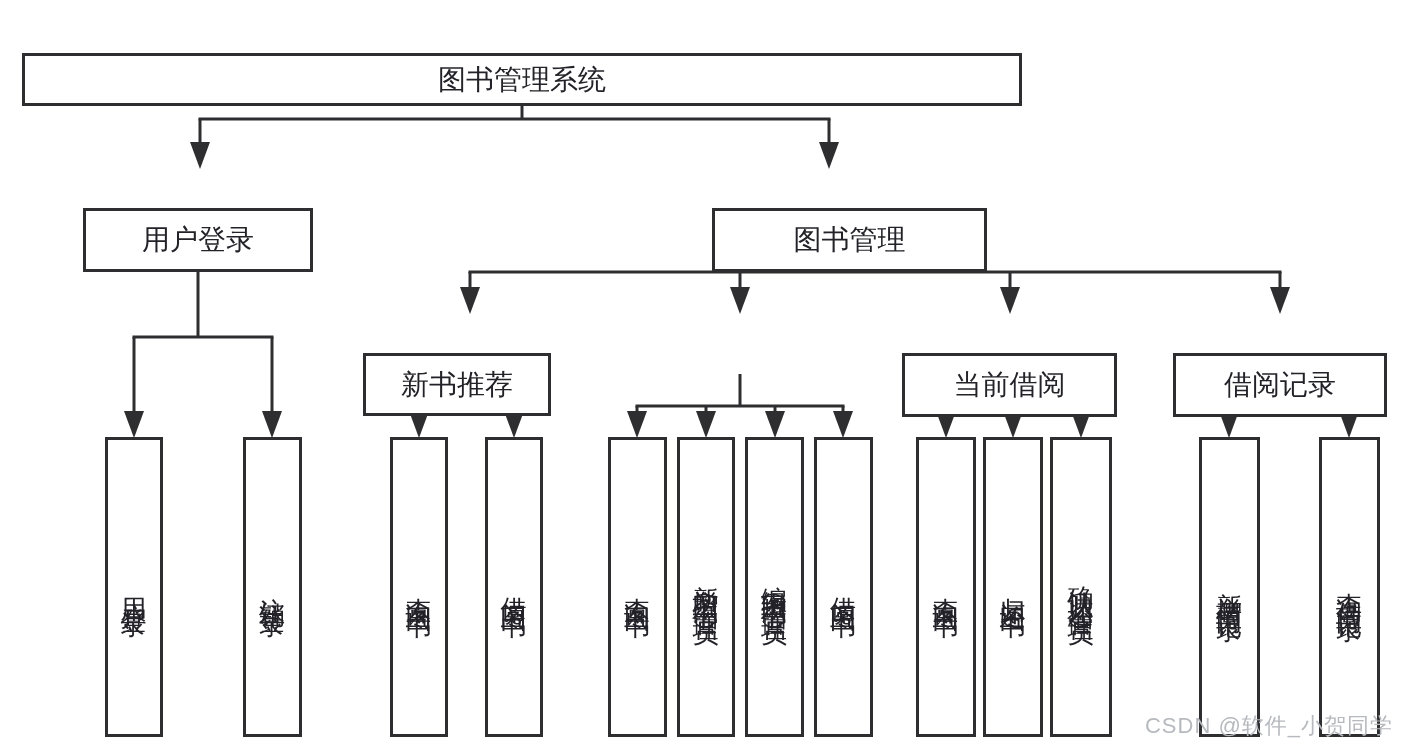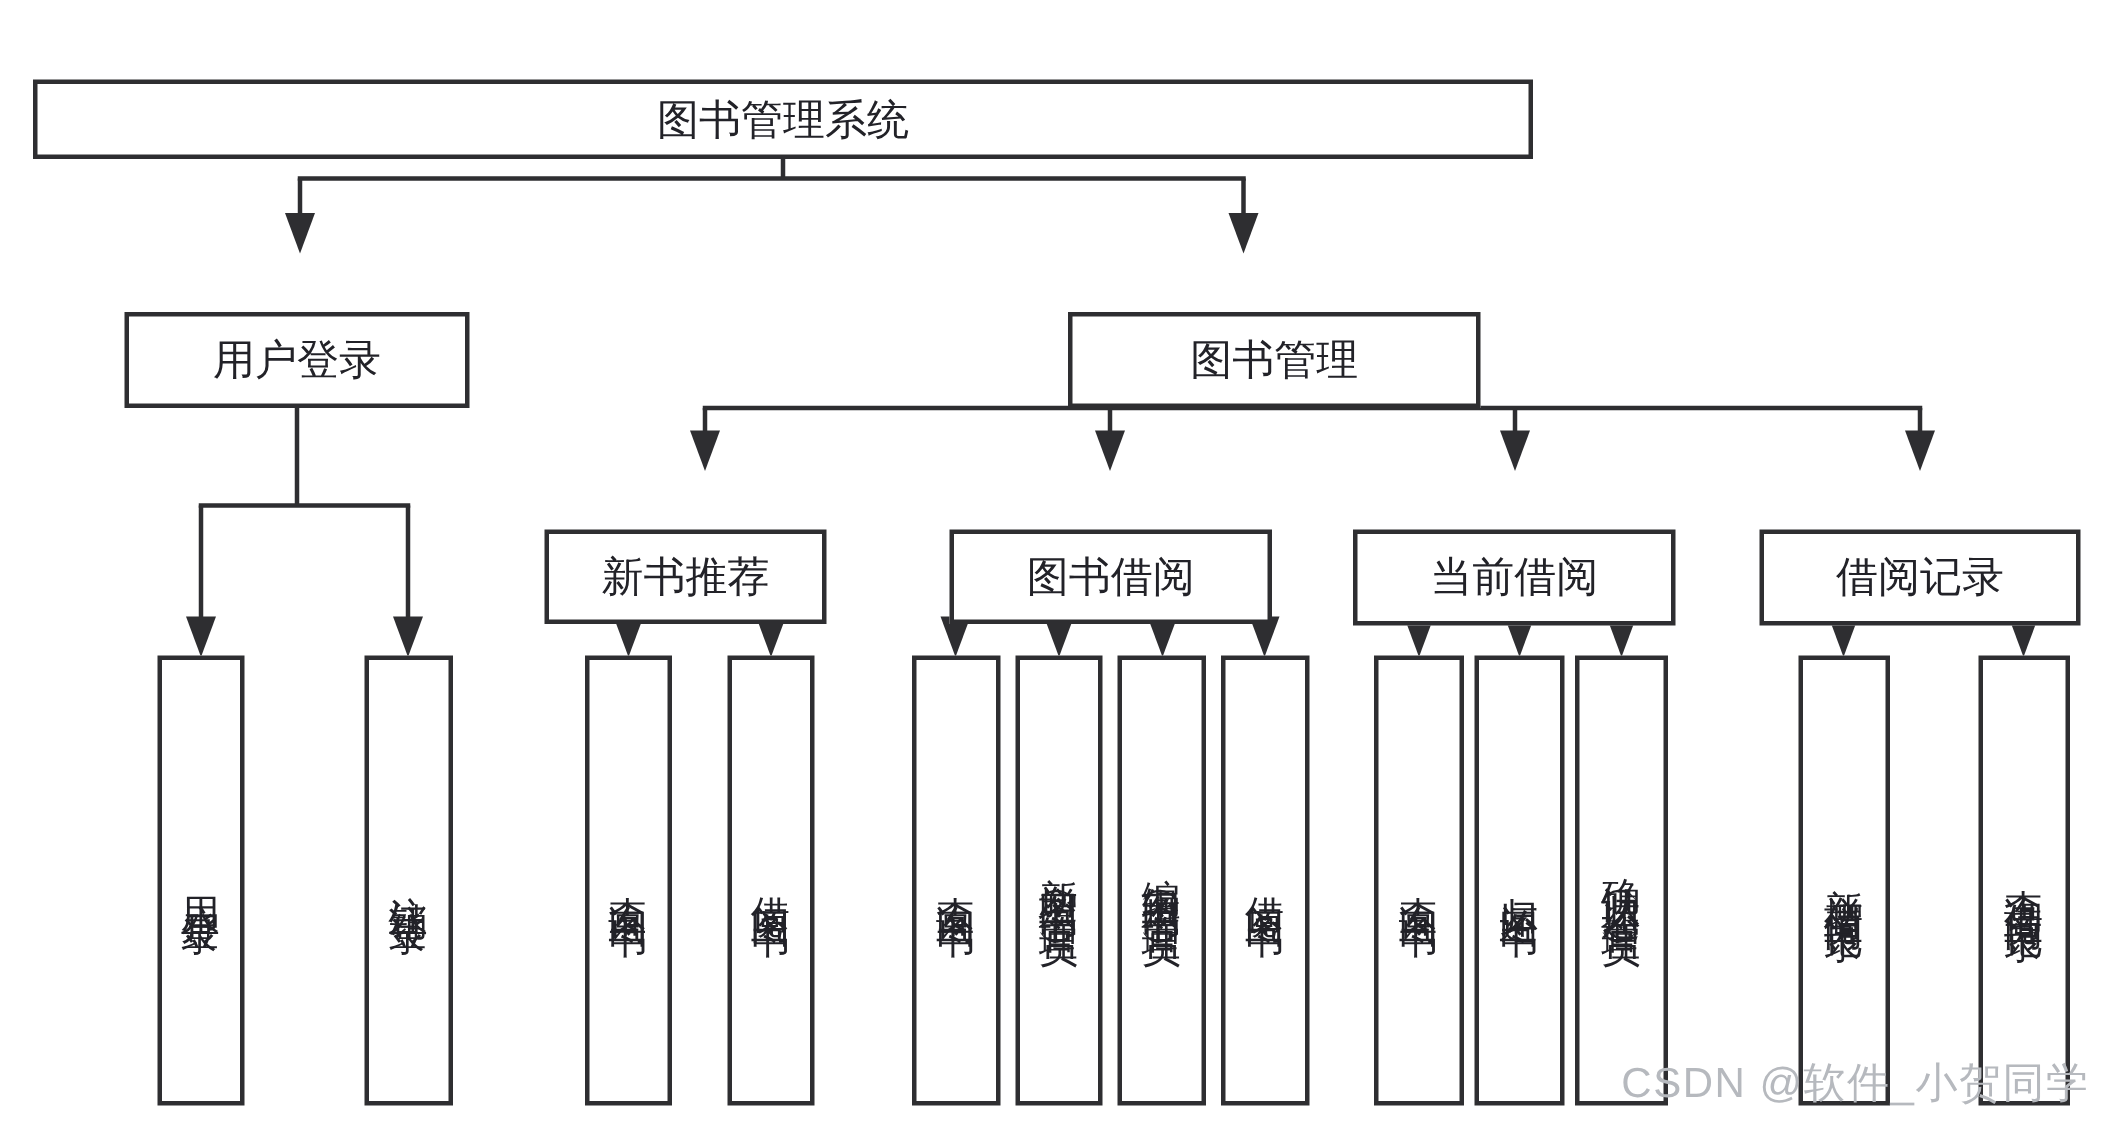--- a/index.html
+++ b/index.html
@@ -32,21 +32,21 @@
   .node.v .lbl {
     writing-mode: vertical-rl;
     line-height: 1;
     letter-spacing: 5px;
     white-space: nowrap;
   }
   .watermark {
     position: absolute;
     right: 12px;
     bottom: 6px;
-    font-size: 28px;
+    font-size: 22px;
     color: #b6b9be;
     letter-spacing: 1px;
     white-space: nowrap;
     z-index: 5;
   }
 </style>
 </head>
 <body>
 
 <div class="canvas">
@@ -113,23 +113,20 @@
   <div class="node h" style="left:83px;top:168px;width:230px;height:64px">
     <span class="lbl">用户登录</span>
   </div>
   <div class="node h" style="left:712px;top:168px;width:275px;height:64px">
     <span class="lbl">图书管理</span>
   </div>
 
   <div class="node h" style="left:363px;top:313px;width:188px;height:63px">
     <span class="lbl">新书推荐</span>
   </div>
-  <div class="node h" style="left:633px;top:313px;width:215px;height:63px">
-    <span class="lbl">图书借阅</span>
-  </div>
   <div class="node h" style="left:902px;top:313px;width:215px;height:64px">
     <span class="lbl">当前借阅</span>
   </div>
   <div class="node h" style="left:1173px;top:313px;width:214px;height:64px">
     <span class="lbl">借阅记录</span>
   </div>
 
   <div class="node v" style="left:105px;top:437px;width:58px;height:300px">
     <span class="lbl">用户登录</span>
   </div>

